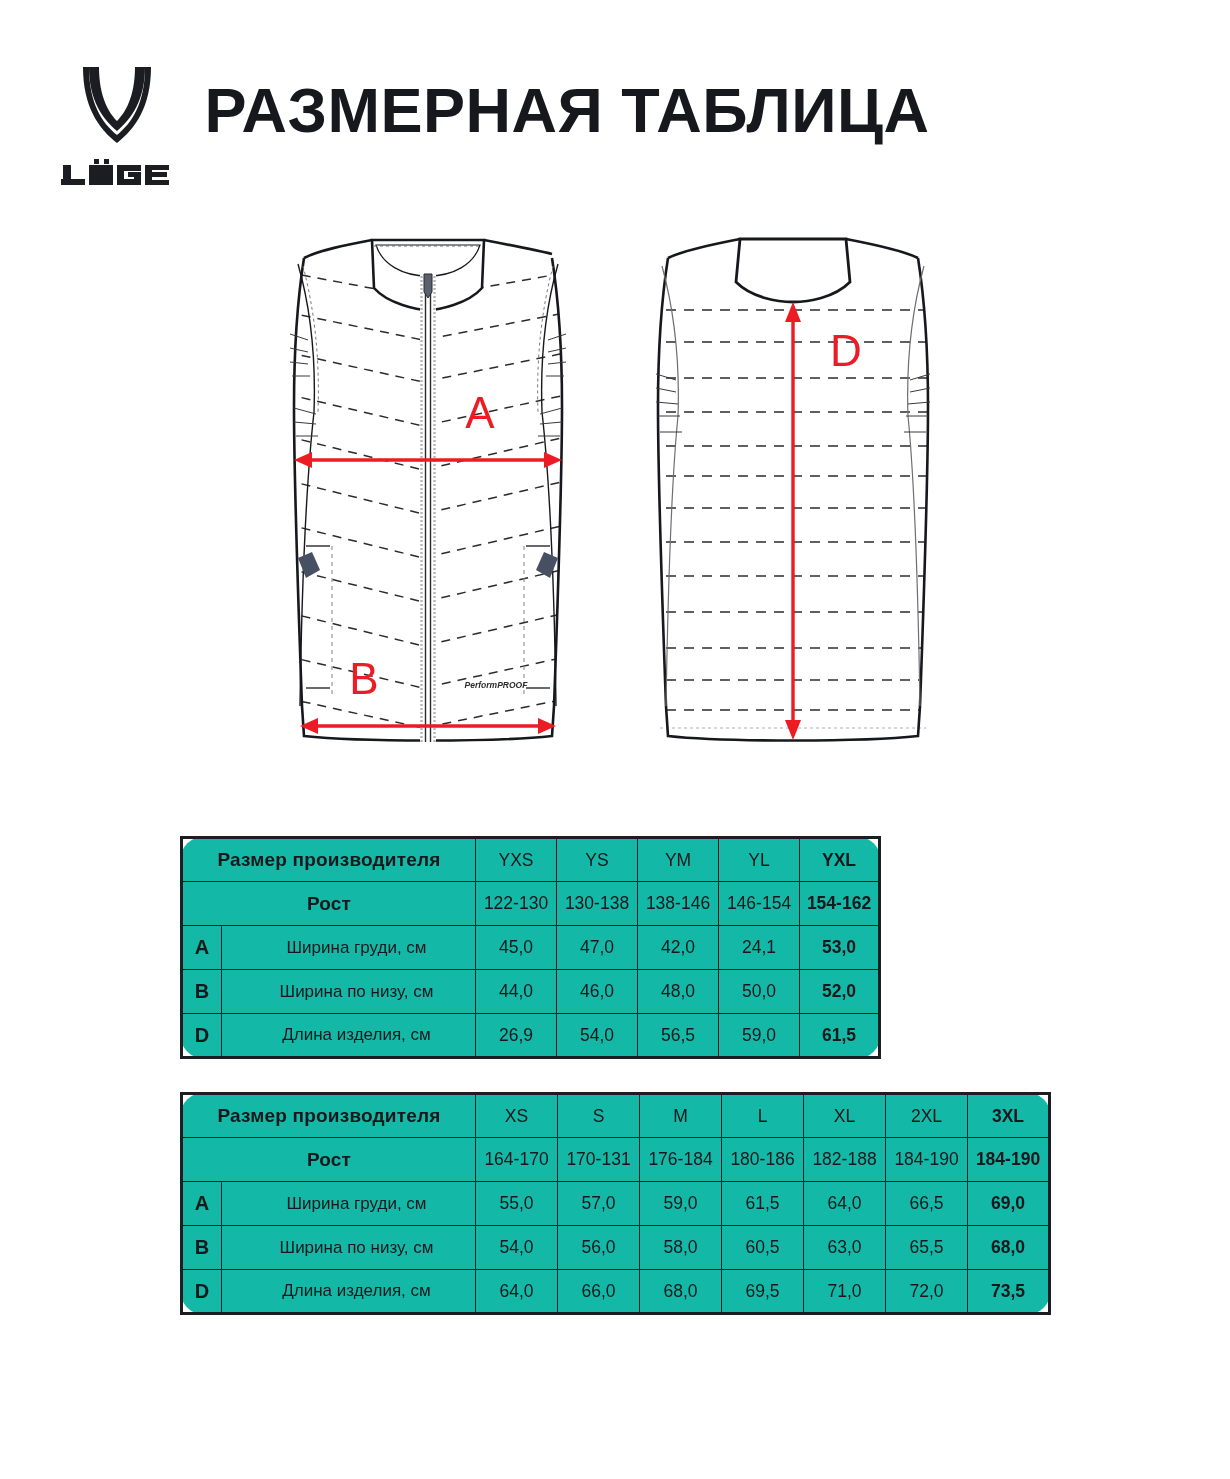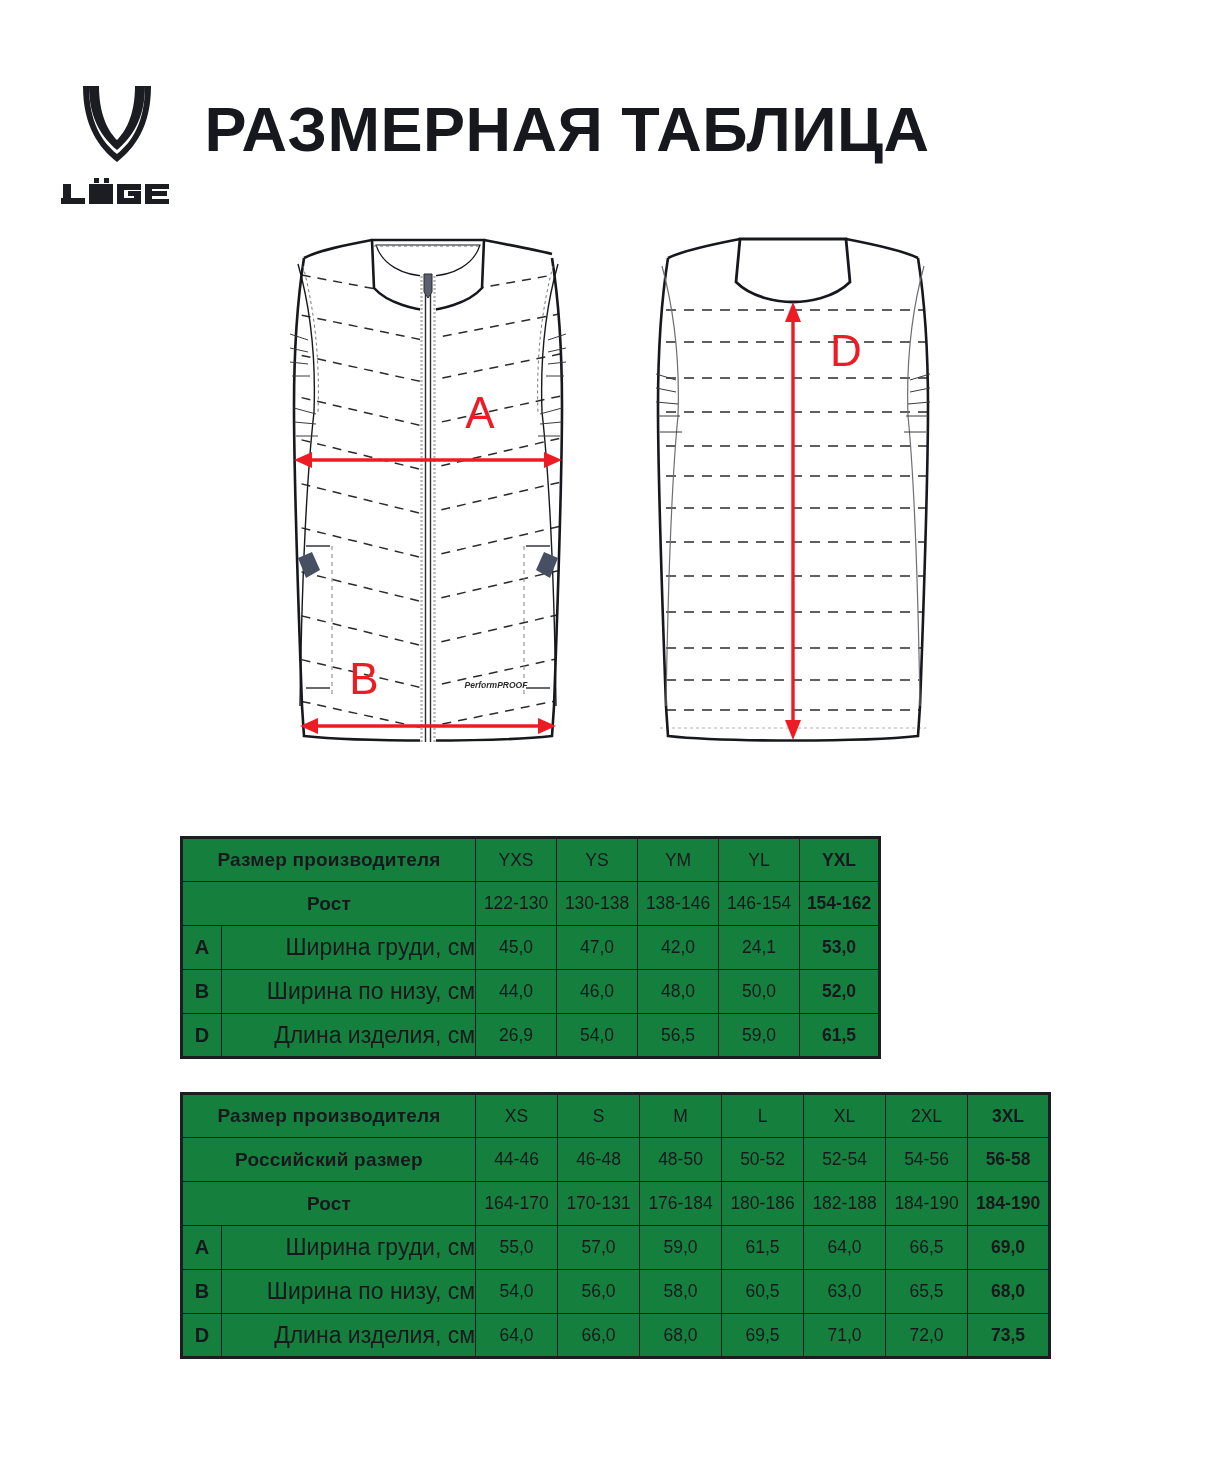--- a/index.html
+++ b/index.html
@@ -13,21 +13,21 @@
     height: 1479px;
     position: relative;
     font-family: "Liberation Sans", "DejaVu Sans", sans-serif;
     color: #1b1d22;
     overflow: hidden;
   }
 
   
   #header {
     position: absolute;
-    left: 0; top: 80px;
+    left: 0; top: 61px;
     width: 986px;
     height: 140px;
     display: flex;
     align-items: flex-start;
     justify-content: center;
   }
   #logo-block {
     width: 120px;
     height: 130px;
     position: relative;
@@ -57,21 +57,22 @@
   #garment-front { left: 268px; }
   #garment-back  { left: 628px; }
 
   
   .size-table {
     position: absolute;
     border-collapse: collapse;
     table-layout: fixed;
     font-size: 17.5px;
     color: #16181d;
-    background: #15803d;
+    background: #14b8a6;
+    border-radius: 25px;
   }
   #table-youth { left: 180px; top: 836px; width: 698px; }
   #table-adult { left: 180px; top: 1092px; width: 868px; }
 
   .size-table td {
     border: 1.3px solid #1b1d22;
     text-align: center;
     vertical-align: middle;
     padding: 0;
     height: 44px;
@@ -87,23 +88,23 @@
     font-weight: bold;
     font-size: 19px;
     letter-spacing: 0.2px;
   }
   td.row-letter {
     font-weight: bold;
     font-size: 20px;
     width: 40px;
   }
   td.row-name {
-    text-align: right;
+    text-align: center;
     padding-left: 16px;
-    font-size: 23px;
+    font-size: 17px;
   }
   td.val { font-size: 17.5px; }
 </style>
 </head>
 <body>
 
 <div id="header">
 
   <div id="logo-block">
     <svg id="logo-mark" width="96" height="96" viewBox="0 0 96 96">
@@ -354,30 +355,20 @@
       <td class="hdr-label edge-left" colspan="2">Размер производителя</td>
       <td class="val">XS</td>
       <td class="val">S</td>
       <td class="val">M</td>
       <td class="val">L</td>
       <td class="val">XL</td>
       <td class="val">2XL</td>
       <td class="val edge-right">3XL</td>
     </tr>
     <tr>
-      <td class="hdr-label edge-left" colspan="2">Российский размер</td>
-      <td class="val">44-46</td>
-      <td class="val">46-48</td>
-      <td class="val">48-50</td>
-      <td class="val">50-52</td>
-      <td class="val">52-54</td>
-      <td class="val">54-56</td>
-      <td class="val edge-right">56-58</td>
-    </tr>
-    <tr>
       <td class="hdr-label edge-left" colspan="2">Рост</td>
       <td class="val">164-170</td>
       <td class="val">170-131</td>
       <td class="val">176-184</td>
       <td class="val">180-186</td>
       <td class="val">182-188</td>
       <td class="val">184-190</td>
       <td class="val edge-right">184-190</td>
     </tr>
     <tr>

